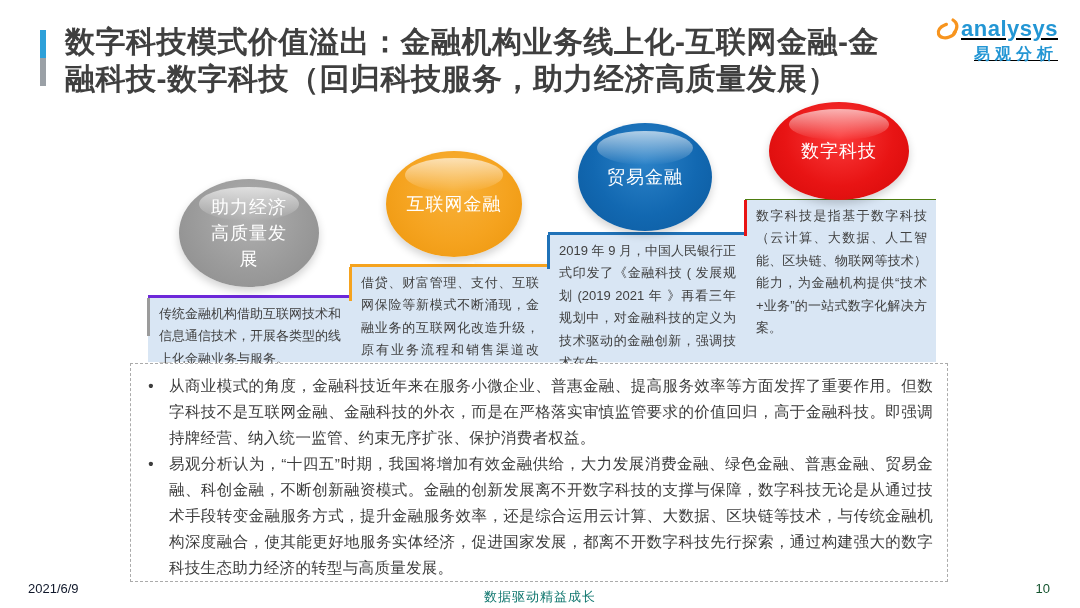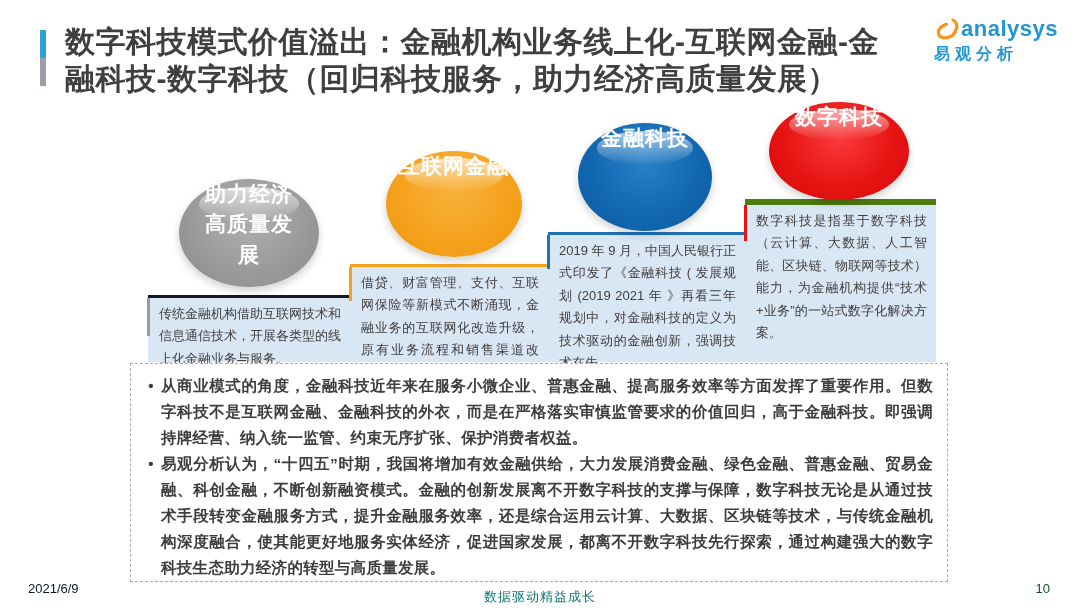--- a/index.html
+++ b/index.html
@@ -16,53 +16,53 @@
   .accent-bar .seg-gray { width:100%; height:50%; background:#9aa0a6; }
   .title {
     position:absolute; left:58px; top:24px; width:868px;
     font-size:30px; font-weight:bold; color:#3f3f3f; line-height:1.23;
     letter-spacing:0.5px;
     margin-left:7px;
   }
   .title .tline { display:block; }
 
   
-  .logo { position:absolute; right:22px; top:16px; text-align:left; }
+  .logo { position:absolute; right:22px; top:16px; text-align:right;text-decoration:underline; }
   .logo-row { display:flex; align-items:center; justify-content:flex-start; }
   .logo-brand { font-size:22px; font-weight:bold; color:#2396d4; letter-spacing:0.5px; }
   .logo-cn { font-size:16px; font-weight:bold; color:#2396d4; letter-spacing:5px; margin-top:2px; }
 
   
   .watermark {
     position:absolute; left:410px; top:250px; width:320px;
     font-size:120px; font-weight:bold; color:rgba(80,150,220,0.06);
     line-height:1.1; pointer-events:none; text-align:center;
   }
 
   
   .panel {
     position:absolute; background:#d9e6f4;
     font-size:13px; line-height:1.73; color:#404040; font-weight:500;
     padding:5px 9px 0 11px; text-align:justify;
   }
   .panel::before { content:""; position:absolute; left:-1px; top:0; width:3px; }
-  .panel-1 { left:148px; top:295px; width:202px; height:67px; border-top:3px solid #0f172a; }
+  .panel-1 { left:148px; top:295px; width:202px; height:67px; border-top:3px solid #6d28d9; }
   .panel-1::before { background:#9b9b9b; height:38px; }
   .panel-2 { left:350px; top:264px; width:198px; height:98px; border-top:3px solid #f5a31f; }
   .panel-2::before { background:#f5a31f; height:34px; }
   .panel-3 { left:548px; top:232px; width:197px; height:130px; border-top:3px solid #1f72b8; }
   .panel-3::before { background:#1f72b8; height:34px; }
-  .panel-4 { left:745px; top:199px; width:191px; height:163px; border-top:6px solid #4d7c0f; }
+  .panel-4 { left:745px; top:199px; width:191px; height:163px; border-top:1px solid #4d7c0f; }
   .panel-4::before { background:#e81414; height:36px; }
 
   
   .bubble {
     position:absolute; border-radius:50%;
-    display:flex; align-items:flex-start; justify-content:center;
-    color:#ffffff; font-weight:bold; font-size:21px; text-align:center;
+    display:flex; align-items:center; justify-content:center;
+    color:#ffffff; font-weight:normal; font-size:18px; text-align:center;
     line-height:1.45; letter-spacing:1px;
     box-shadow:0 4px 8px rgba(0,0,0,0.18);
   }
   .bubble::before {
     content:""; position:absolute; left:14%; right:14%; top:7%; height:32%;
     border-radius:50%;
     background:linear-gradient(180deg, rgba(255,255,255,0.65), rgba(255,255,255,0));
   }
   .bubble .blabel { position:relative; z-index:1; }
   .bubble-gray   { left:179px; top:179px; width:140px; height:108px;
@@ -78,22 +78,22 @@
   
   .analysis-box {
     position:absolute; left:130px; top:363px; width:818px; height:219px;
     background:#ffffff; border:1px dashed #ababab;
     padding:9px 14px 0 10px;
   }
   .bullet-row { display:flex; }
   .bullet-marker { width:20px; flex:0 0 20px; font-size:15px; color:#3d3d3d; line-height:1.68;
     text-align:center; font-weight:bold; }
   .bullet-text {
-    flex:1; font-size:15.5px; font-weight:700; color:#3d3d3d; line-height:1.68;
-    text-align:justify; letter-spacing:0.3px;
+    flex:1; font-size:15.5px; font-weight:400; color:#3d3d3d; line-height:1.68;
+    text-align:justify; letter-spacing:0.3px;margin-left:8px;
   }
 
   
   .footer-date { position:absolute; left:28px; top:581px; font-size:13px; color:#0f172a; }
   .footer-center { position:absolute; left:0; top:588px; width:100%; text-align:center;
     font-size:13px; color:#0f766e; letter-spacing:1px; }
   .footer-page { position:absolute; right:30px; top:581px; font-size:13px; color:#14532d; }
 </style>
 </head>
 <body>
@@ -131,21 +131,21 @@
   <div class="panel panel-3">2019 年 9 月，中国人民银行正式印发了《金融科技 ( 发展规划 (2019 2021 年 》再看三年规划中，对金融科技的定义为技术驱动的金融创新，强调技术在先。</div>
   <div class="panel panel-4">数字科技是指基于数字科技（云计算、大数据、人工智能、区块链、物联网等技术）能力，为金融机构提供“技术+业务”的一站式数字化解决方案。</div>
 
   <div class="bubble bubble-gray">
     <span class="blabel">助力经济高质量发展</span>
   </div>
   <div class="bubble bubble-orange">
     <span class="blabel">互联网金融</span>
   </div>
   <div class="bubble bubble-blue">
-    <span class="blabel">金融科技</span>
+    <span class="blabel">贸易金融</span>
   </div>
   <div class="bubble bubble-red">
     <span class="blabel">数字科技</span>
   </div>
 
   <div class="analysis-box">
     <div class="bullet-row">
       <span class="bullet-marker">•</span>
       <span class="bullet-text">从商业模式的角度，金融科技近年来在服务小微企业、普惠金融、提高服务效率等方面发挥了重要作用。但数字科技不是互联网金融、金融科技的外衣，而是在严格落实审慎监管要求的价值回归，高于金融科技。即强调持牌经营、纳入统一监管、约束无序扩张、保护消费者权益。</span>
     </div>

